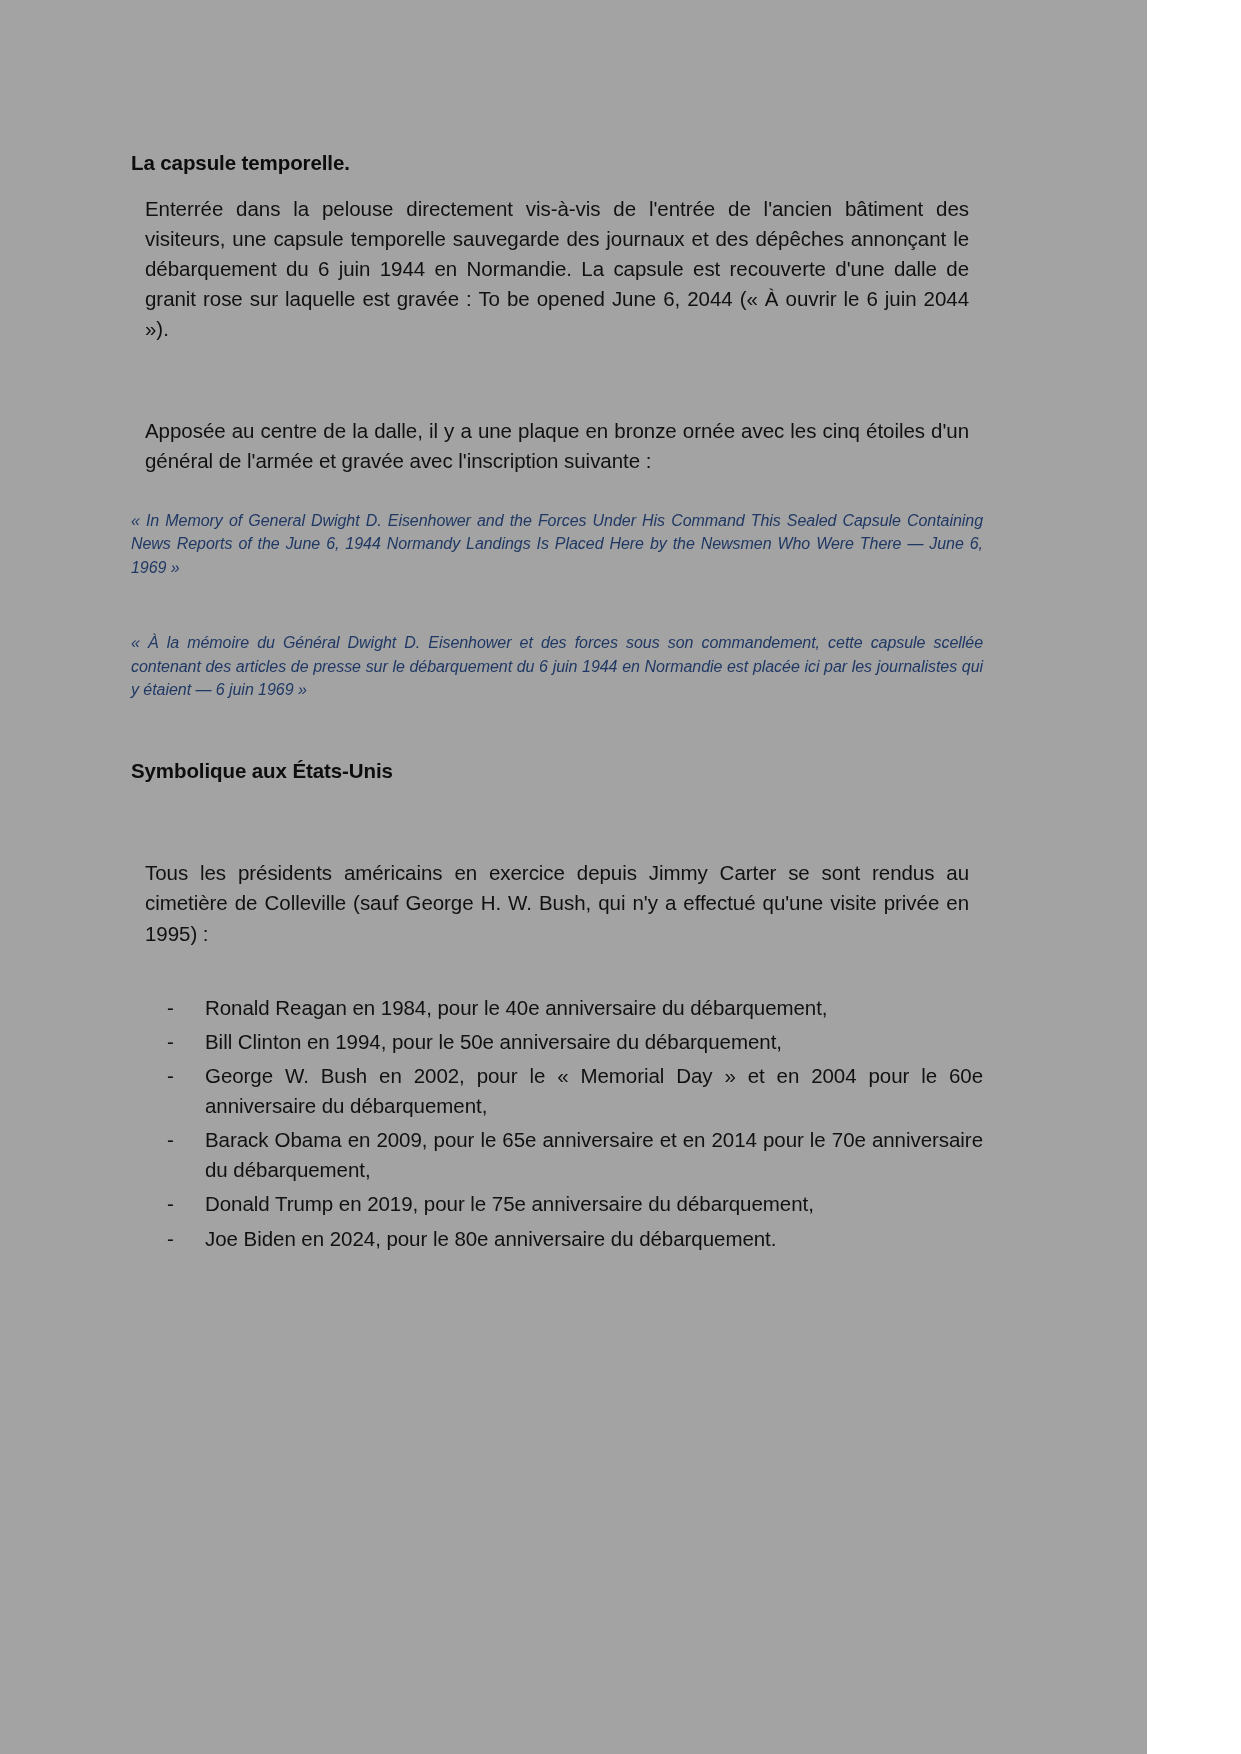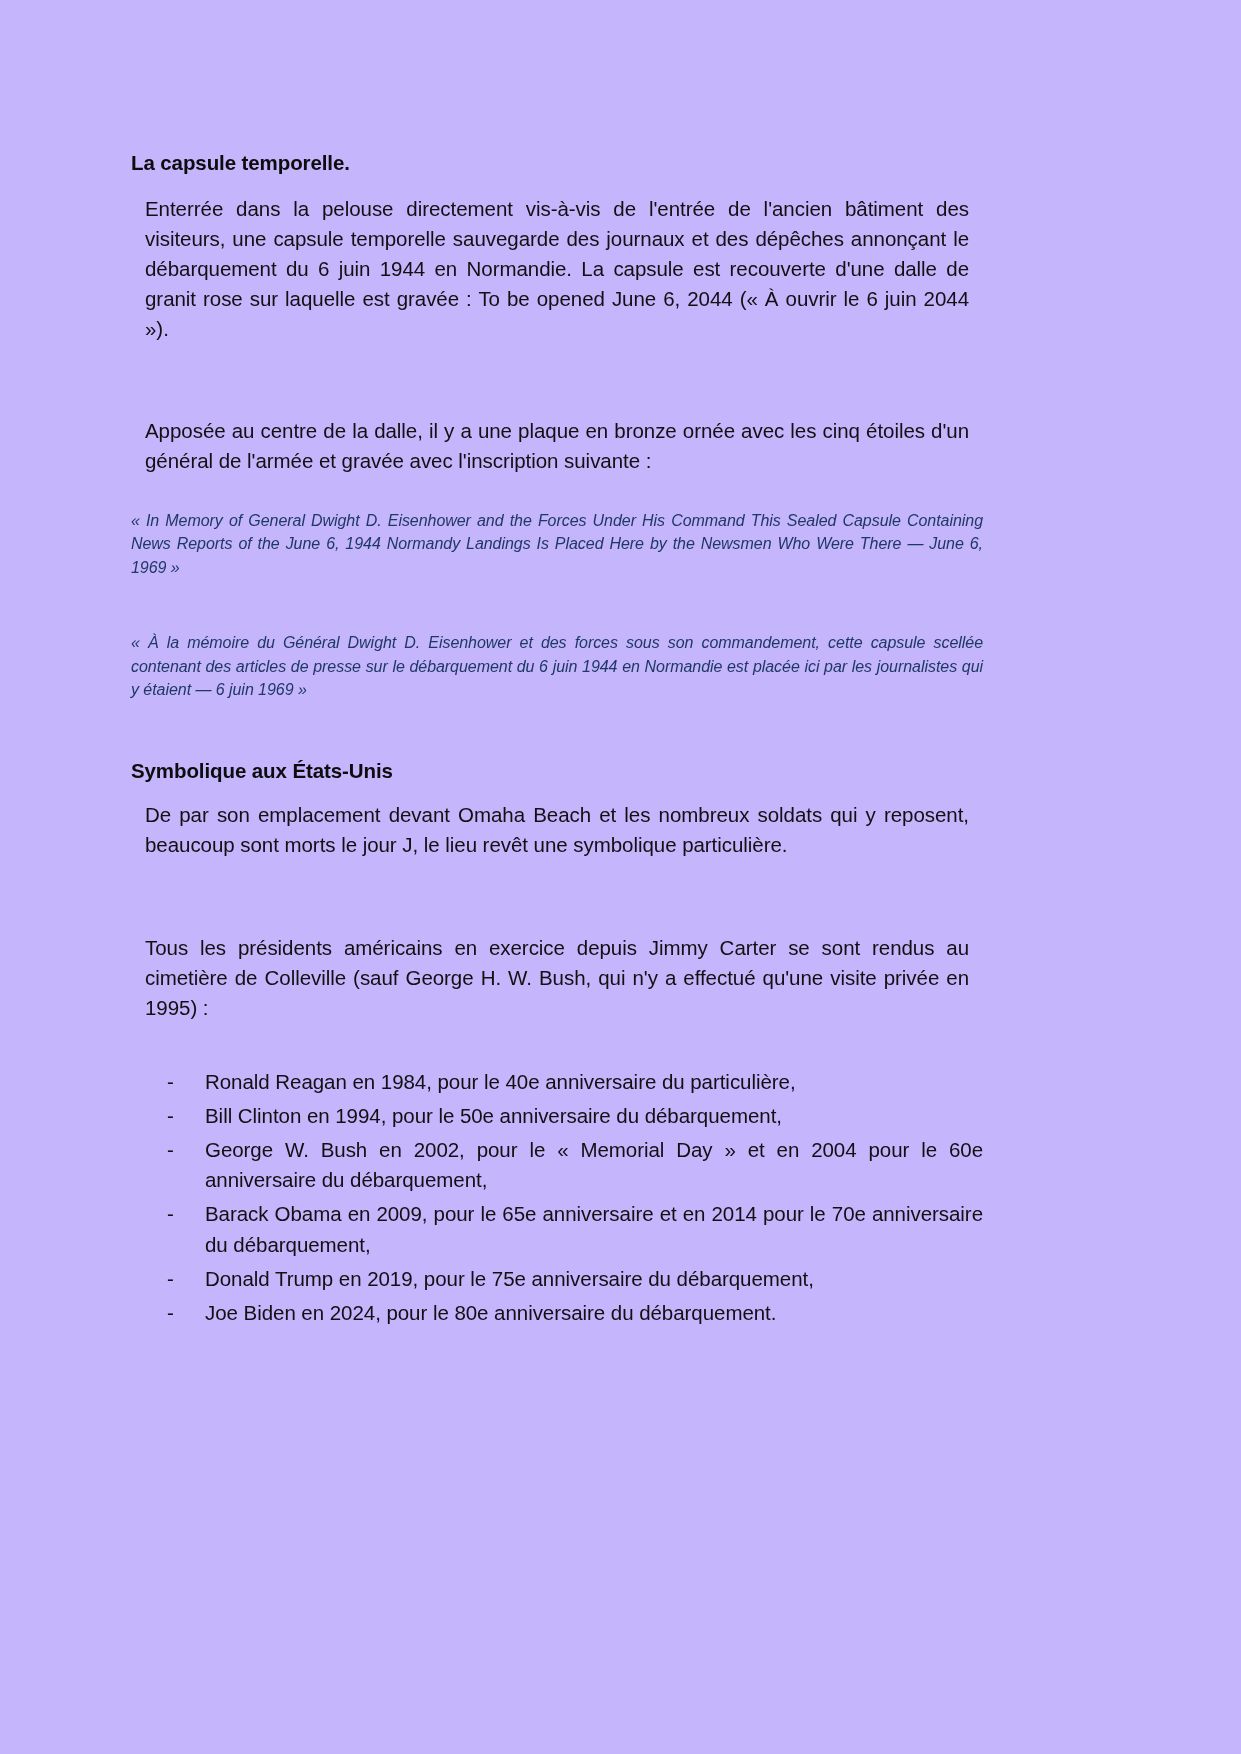--- a/index.html
+++ b/index.html
@@ -10,25 +10,25 @@
   }
   body {
     width: 1241px;
     min-height: 1754px;
     font-family: "Liberation Sans", "DejaVu Sans", sans-serif;
     color: #0d0d0d;
     -webkit-font-smoothing: antialiased;
   }
   .page {
     position: relative;
-    width: 1241px;
+    width: 1147px;
     min-height: 1754px;
     box-sizing: border-box;
     padding: 150px 80px 60px 131px;
-    background: #c4b5fd;
+    background: #a3a3a3;
   }
   .doc-body {
     width: 852px;
   }
   h2.section-heading {
     font-size: 20.5px;
     font-weight: bold;
     line-height: 1.30;
     margin: 0 0 17px 0;
     letter-spacing: -0.1px;
@@ -107,33 +107,32 @@
     <p class="quote">« In Memory of General Dwight D. Eisenhower and the Forces Under His Command This Sealed Capsule Containing News Reports of the June 6, 1944 Normandy Landings Is Placed Here by the Newsmen Who Were There — June 6, 1969 »</p>
 
     <div class="gap-xl"></div>
 
     <p class="quote">« À la mémoire du Général Dwight D. Eisenhower et des forces sous son commandement, cette capsule scellée contenant des articles de presse sur le débarquement du 6 juin 1944 en Normandie est placée ici par les journalistes qui y étaient — 6 juin 1969 »</p>
 
     <div class="gap-lg"></div>
 
     <h2 class="section-heading second">Symbolique aux États-Unis</h2>
 
-    <p class="para">De par son emplacement devant Omaha Beach et les nombreux soldats qui y reposent, beaucoup sont morts le jour J, le lieu revêt une symbolique particulière.</p>
 
     <div class="gap-lg"></div>
 
     <p class="para">Tous les présidents américains en exercice depuis Jimmy Carter se sont rendus au cimetière de Colleville (sauf George H. W. Bush, qui n'y a effectué qu'une visite privée en 1995) :</p>
 
     <div class="gap-md"></div>
 
     <div class="list-wrap">
       <ul class="dash-list">
         <li>
           <span class="dash">-</span>
-          <span>Ronald Reagan en 1984, pour le 40e anniversaire du particulière,</span>
+          <span>Ronald Reagan en 1984, pour le 40e anniversaire du débarquement,</span>
         </li>
         <li>
           <span class="dash">-</span>
           <span>Bill Clinton en 1994, pour le 50e anniversaire du débarquement,</span>
         </li>
         <li>
           <span class="dash">-</span>
           <span>George W. Bush en 2002, pour le « Memorial Day » et en 2004 pour le 60e anniversaire du débarquement,</span>
         </li>
         <li>

